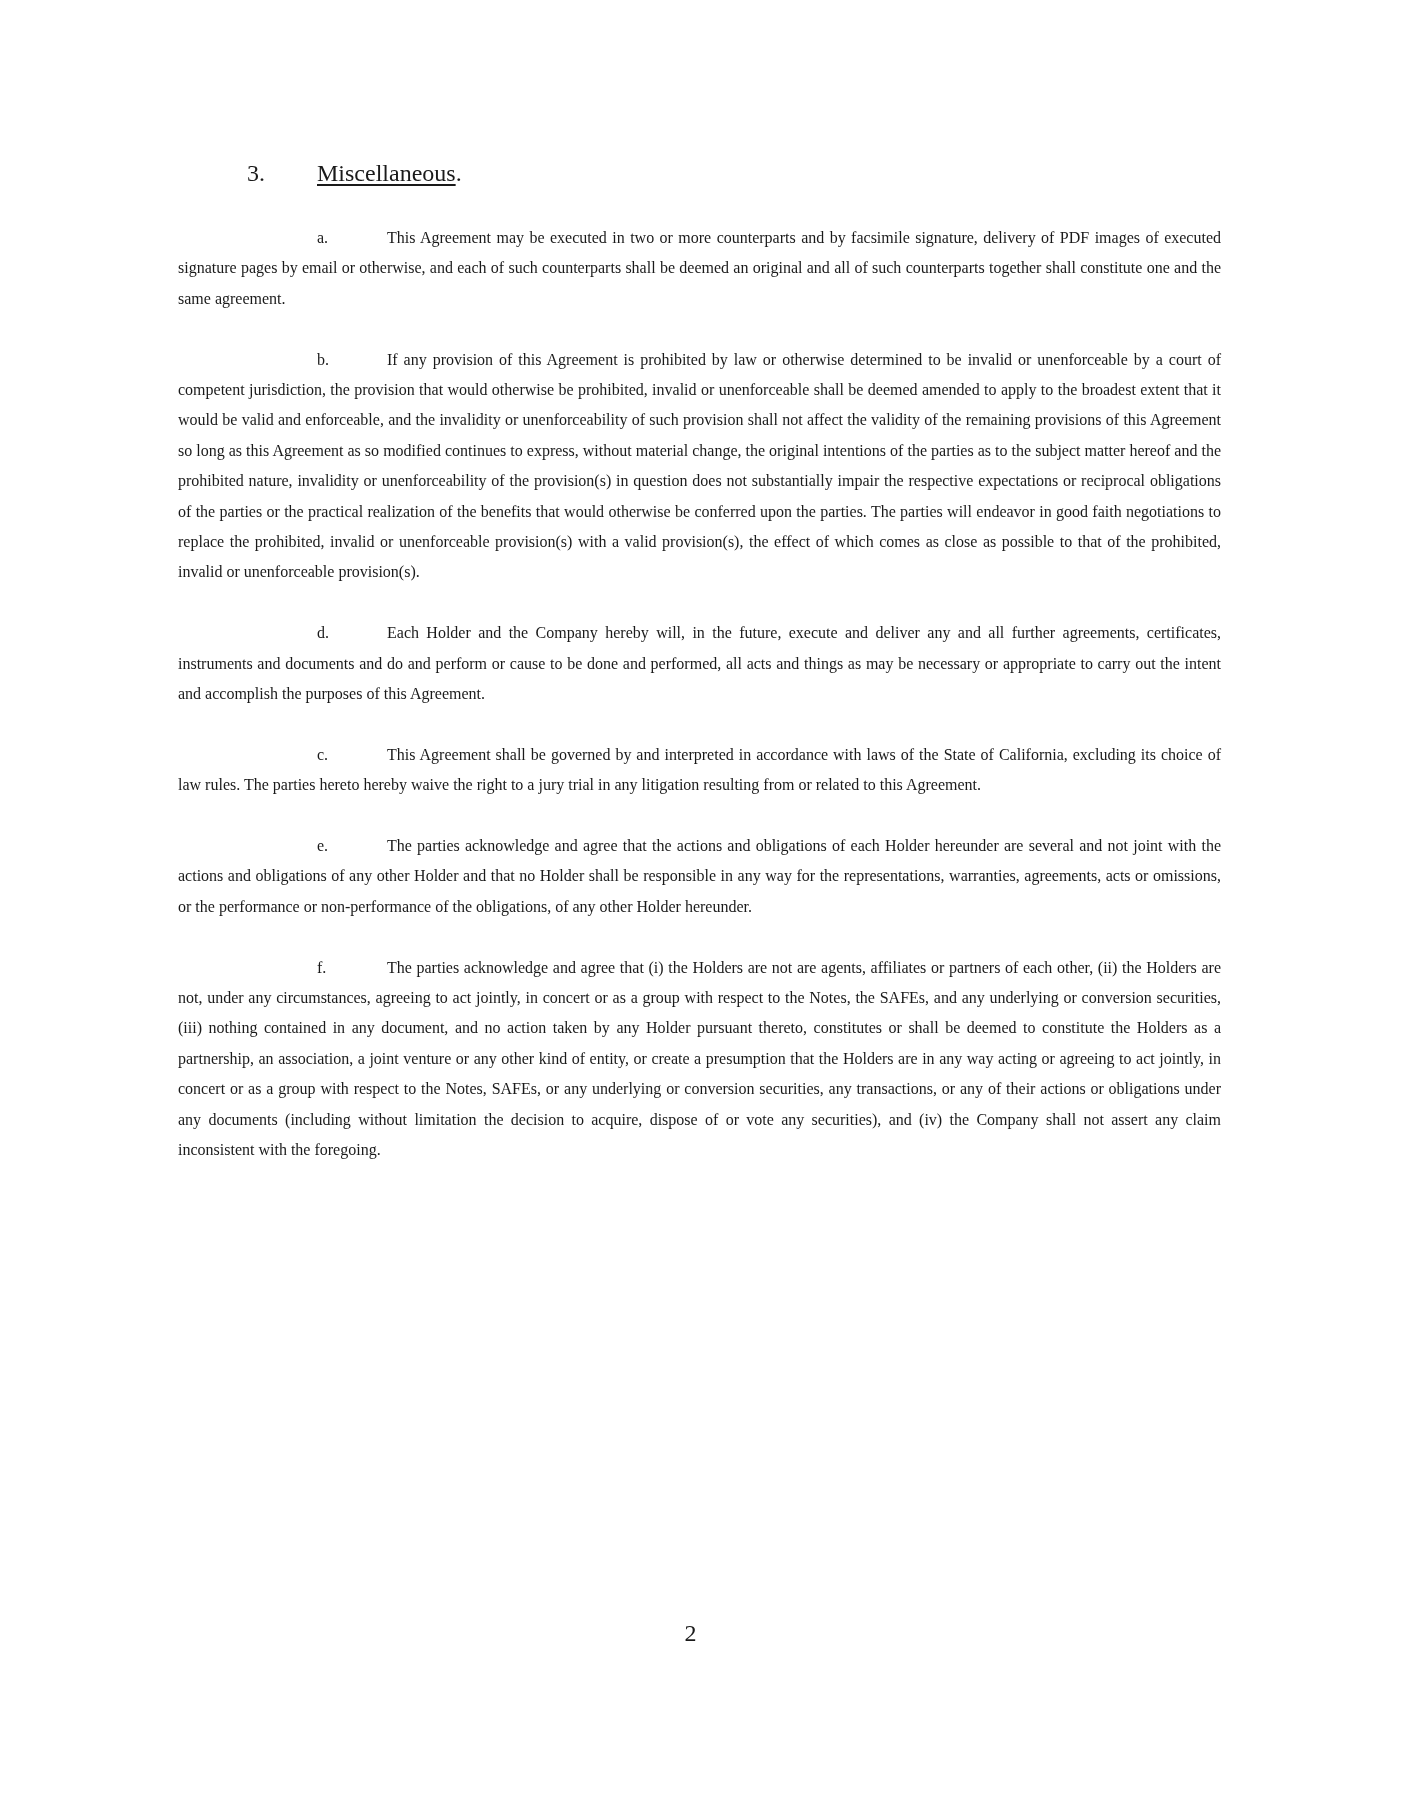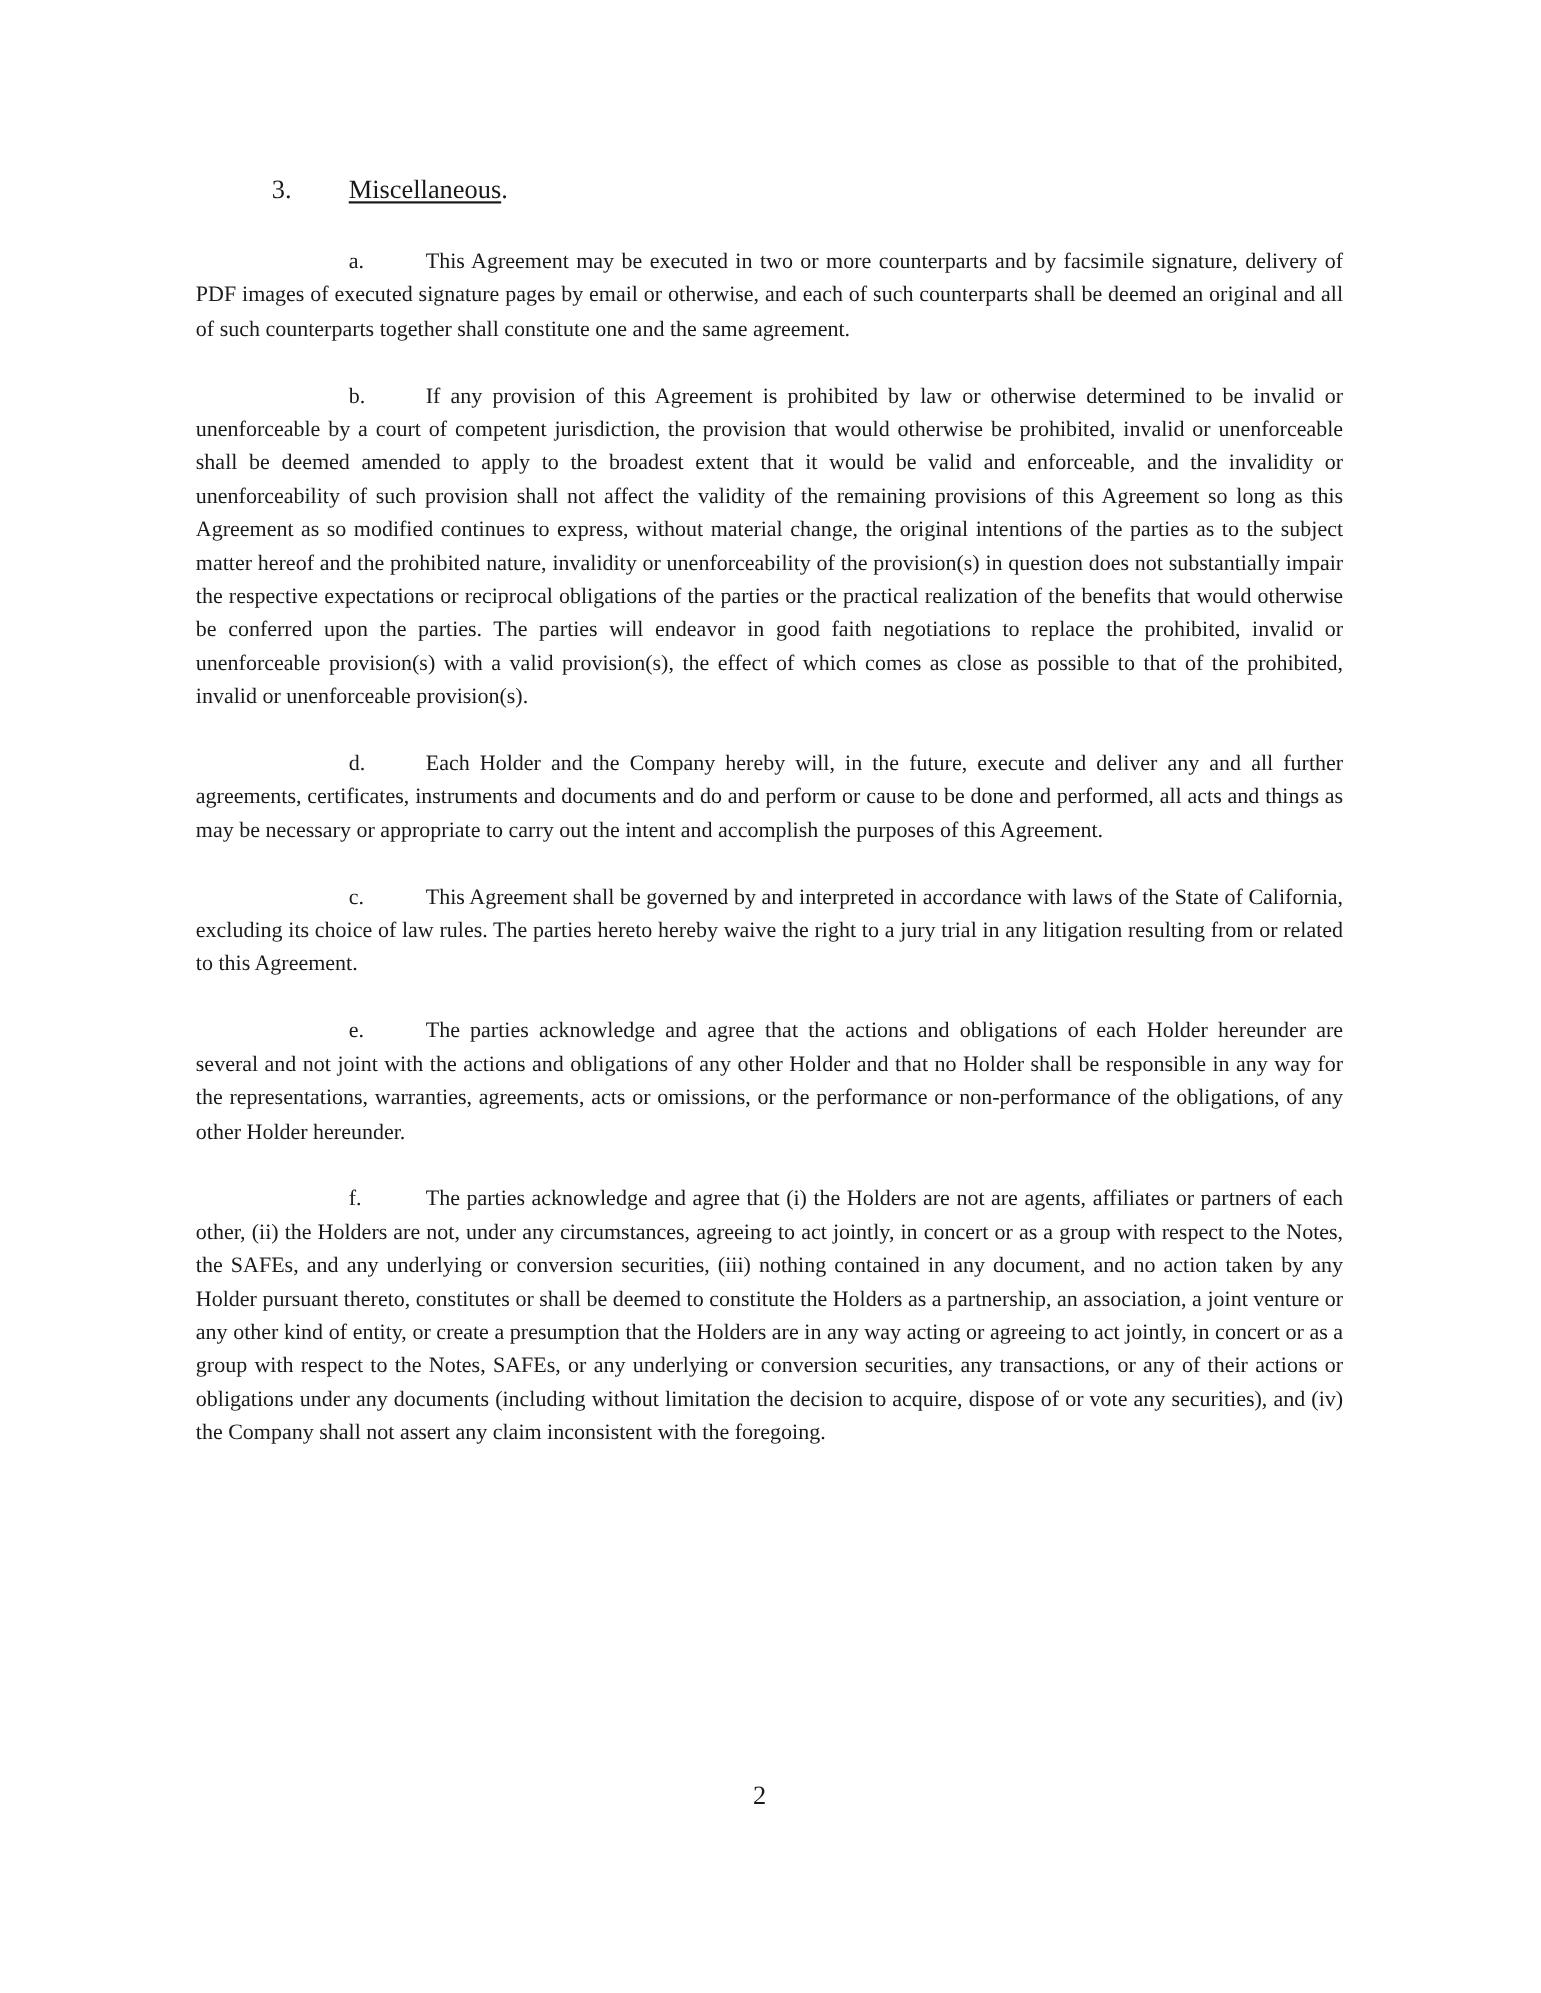--- a/index.html
+++ b/index.html
@@ -8,21 +8,21 @@
     position: absolute; left: 0; top: 0; width: 1401px; height: 1812px; background: #ffffff;
     font-family: "Liberation Serif", "DejaVu Serif", serif; color: #1a1a1a;
   }
   .heading {
     position: absolute; left: 247px; top: 158px; font-size: 24px; line-height: 30px;
   }
   .heading .num { display: inline-block; width: 70px; }
   .heading .title { text-decoration: underline; text-underline-offset: 3px; }
   .body {
     position: absolute; left: 178px; top: 223px; width: 1043px;
-    font-size: 20px; line-height: 30.4px; text-align: justify;
+    font-size: 16px; line-height: 30.4px; text-align: justify;
   }
   .para { margin: 0 0 30.4px 0; text-indent: 139px; }
   .para .label { display: inline-block; width: 70px; text-indent: 0; }
   .page-number {
     position: absolute; left: 0; width: 1401px; top: 1618px; text-align: center;
     font-size: 24px; line-height: 30px; padding-left: 0; margin-left: -10px;
   }
 </style>
 </head>
 <body>

